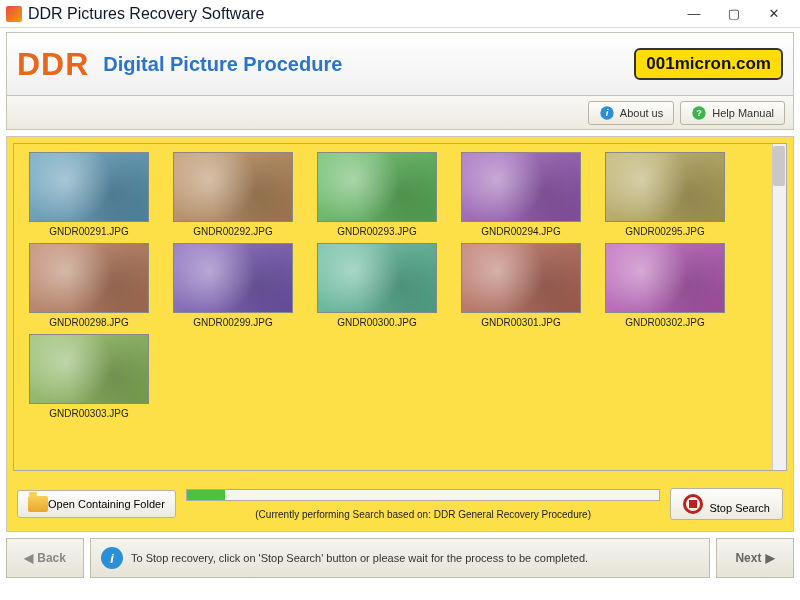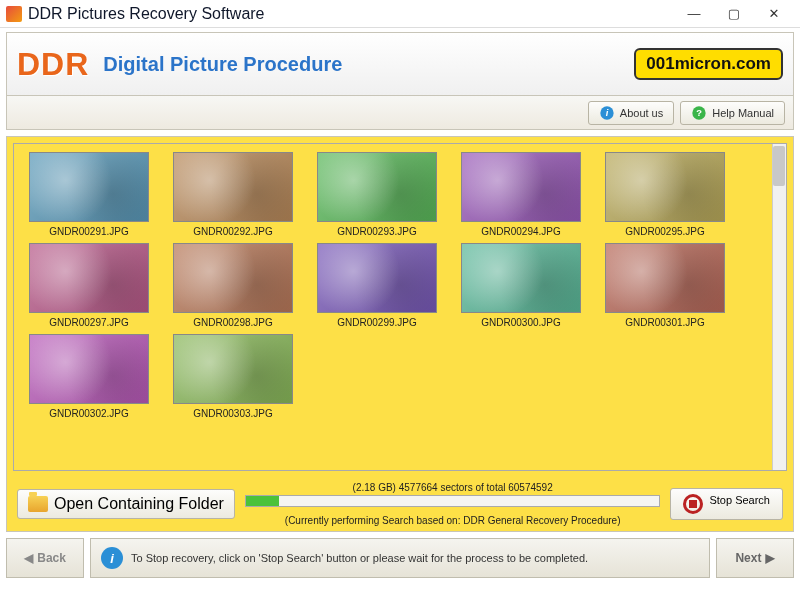--- a/index.html
+++ b/index.html
@@ -23,29 +23,29 @@
 .thumb-area { flex: 1; overflow: hidden; padding: 8px 4px 8px 10px; position: relative; border: 1px solid #aaa; margin: 6px; }
 .grid { display: flex; flex-wrap: wrap; gap: 6px 14px; align-content: flex-start; }
 .item { width: 130px; text-align: center; }
 .thumb { width: 120px; height: 70px; margin: 0 auto 4px; border: 1px solid #888; background: linear-gradient(135deg,#b8c6d6,#8fa4b8); position: relative; overflow: hidden; }
 .thumb::after { content:""; position:absolute; inset:0; background: radial-gradient(circle at 30% 40%, rgba(255,255,255,.4), transparent 50%), radial-gradient(circle at 70% 60%, rgba(0,0,0,.15), transparent 50%); }
 .fname { font-size: 10px; color: #222; }
 .scroll-track { position: absolute; right: 0; top: 0; bottom: 0; width: 14px; background: #f1f1f1; border-left: 1px solid #ccc; }
 .scroll-thumb { position: absolute; right: 1px; width: 12px; top: 2px; height: 40px; background: #c8c8c8; border-radius: 2px; }
 
 .controls-row { height: 54px; display: flex; align-items: center; padding: 0 10px; gap: 10px; }
-.open-btn { display: flex; align-items: center; gap: 6px; background: linear-gradient(#fdfdfc,#eceadf); border: 1px solid #b8b4a4; border-radius: 3px; padding: 5px 10px; font-size: 16px; cursor: pointer; }
+.open-btn { display: flex; align-items: center; background: linear-gradient(#fdfdfc,#eceadf); border: 1px solid #b8b4a4; border-radius: 3px; padding: 5px 10px; font-size: 11px; cursor: pointer; }
 .folder-icon { width: 20px; height: 16px; background: linear-gradient(#f7d154,#e8a52e); border-radius: 2px; position: relative; }
 .folder-icon::before { content:""; position:absolute; top:-4px; left:1px; width:8px; height:4px; background:#f7d154; border-radius:1px; }
 .progress-col { flex: 1; font-size: 10px; color: #222; }
 .progress-info { text-align: center; margin-bottom: 2px; }
 .progress-bar { height: 12px; width: 100%; border: 1px solid #aaa; background: #f5f5f2; position: relative; }
 .progress-fill { position: absolute; left: 0; top: 0; bottom: 0; width: 8%; background: #4cc23a; }
 .progress-note { text-align: center; margin-top: 8px; }
-.stop-btn { display: flex; align-items: flex-start; gap: 6px; background: linear-gradient(#fdfdfc,#eceadf); border: 1px solid #b8b4a4; border-radius: 3px; padding: 5px 12px; font-size: 11px; cursor: pointer; }
+.stop-btn { display: flex; align-items: flex-end; gap: 6px; background: linear-gradient(#fdfdfc,#eceadf); border: 1px solid #b8b4a4; border-radius: 3px; padding: 5px 12px; font-size: 11px; cursor: pointer; }
 .stop-icon { width: 20px; height: 20px; border: 3px solid #b22; border-radius: 50%; display: flex; align-items: center; justify-content: center; }
 .stop-icon::after { content:""; width: 8px; height: 8px; background: #b22; }
 
 .footer { margin: 6px; height: 40px; display: flex; gap: 6px; }
 .nav-btn { width: 78px; border: 1px solid #c0bdae; background: linear-gradient(#f5f4ef,#e6e3d7); display: flex; align-items: center; justify-content: center; gap: 4px; font-size: 12px; color: #888; font-weight: 600; cursor: pointer; }
 .nav-btn.next { color: #666; }
 .info-bar { flex: 1; border: 1px solid #c0bdae; background: linear-gradient(#f5f4ef,#e6e3d7); display: flex; align-items: center; padding: 0 10px; gap: 8px; font-size: 11px; color: #333; }
 .info-icon { width: 22px; height: 22px; border-radius: 50%; background: #2b8fd6; display: flex; align-items: center; justify-content: center; color: #fff; font-weight: 700; font-style: italic; font-size: 13px; }
 </style>
 </head>
@@ -99,24 +99,20 @@
         </div>
         <div class="item">
           <div class="thumb" style="background: linear-gradient(135deg, rgb(178, 130, 201), rgb(128, 75, 155));"></div>
           <div class="fname">GNDR00294.JPG</div>
         </div>
         <div class="item">
           <div class="thumb" style="background: linear-gradient(135deg, rgb(201, 190, 130), rgb(155, 142, 75));"></div>
           <div class="fname">GNDR00295.JPG</div>
         </div>
         <div class="item">
-          <div class="thumb" style="background: linear-gradient(135deg, rgb(201, 130, 166), rgb(155, 75, 115));"></div>
-          <div class="fname">GNDR00297.JPG</div>
-        </div>
-        <div class="item">
           <div class="thumb" style="background: linear-gradient(135deg, rgb(201, 154, 130), rgb(155, 101, 75));"></div>
           <div class="fname">GNDR00298.JPG</div>
         </div>
         <div class="item">
           <div class="thumb" style="background: linear-gradient(135deg, rgb(154, 130, 201), rgb(101, 75, 155));"></div>
           <div class="fname">GNDR00299.JPG</div>
         </div>
         <div class="item">
           <div class="thumb" style="background: linear-gradient(135deg, rgb(130, 201, 178), rgb(75, 155, 128));"></div>
           <div class="fname">GNDR00300.JPG</div>
@@ -137,21 +133,20 @@
     <div class="scroll-track">
       <div class="scroll-thumb"></div>
     </div>
   </div>
   <div class="controls-row">
     <div class="open-btn">
       <div class="folder-icon"></div>
       <span>Open Containing Folder</span>
     </div>
     <div class="progress-col">
-      <div class="progress-info">(2.18 GB) 4577664  sectors  of  total 60574592</div>
       <div class="progress-bar">
         <div class="progress-fill"></div>
       </div>
       <div class="progress-note">(Currently performing Search based on:  DDR General Recovery Procedure)</div>
     </div>
     <div class="stop-btn">
       <div class="stop-icon"></div>
       <span>Stop Search</span>
     </div>
   </div>

